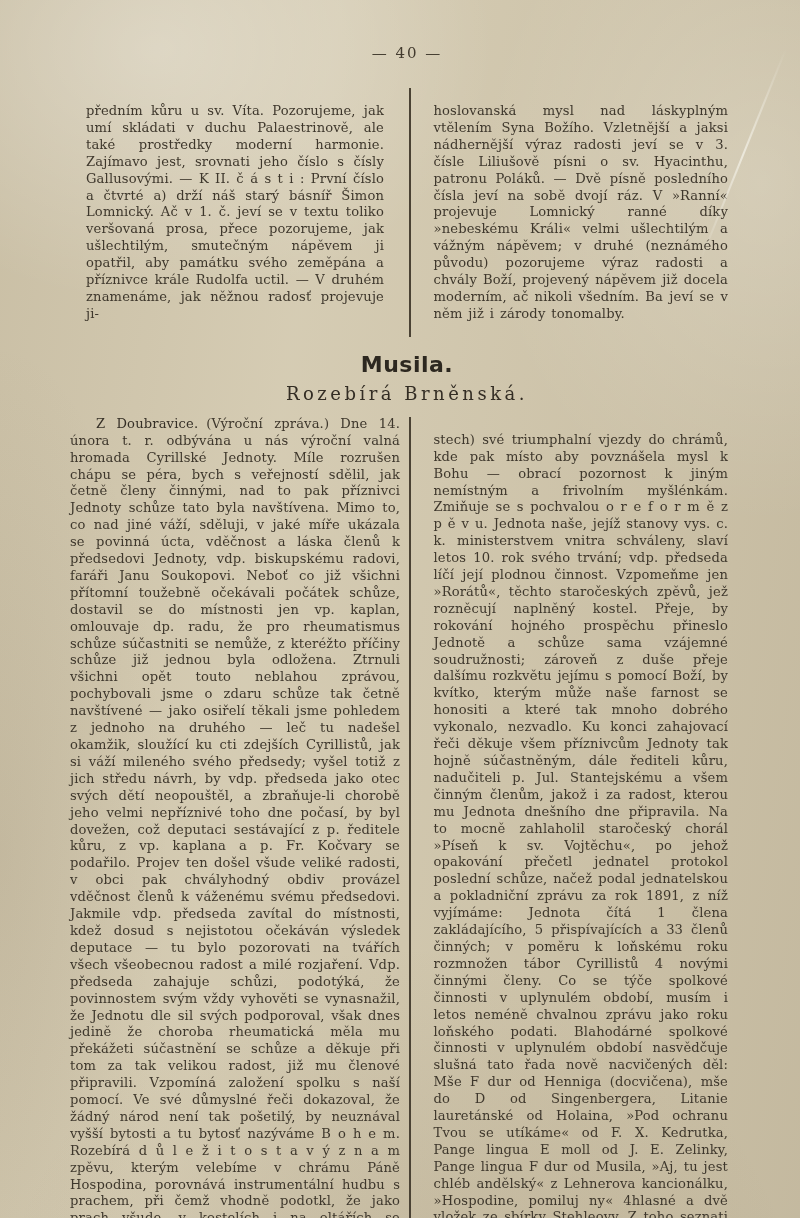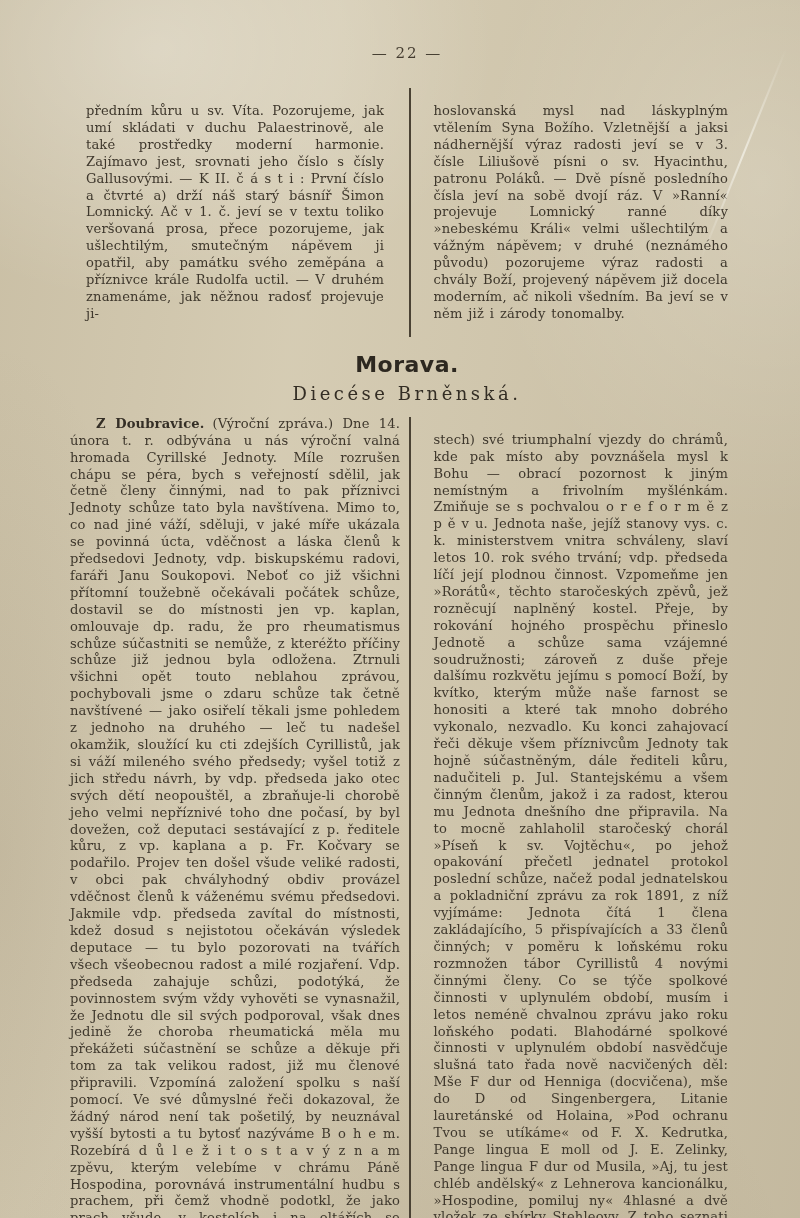--- a/index.html
+++ b/index.html
@@ -69,47 +69,47 @@
     font-family: "DejaVu Serif", serif;
     font-weight: normal;
     font-size: 18px;
     color: #332d24;
     letter-spacing: 3.5px;
     margin: 0 0 12px 0;
   }
   .article-par { margin: 0; text-indent: 26px; }
   .no-indent { text-indent: 0; }
   .lead {
-    font-weight: bold;
+    font-weight: normal;
     margin-right: 8px;
     color: #352f26;
   }
   p { margin: 16px; }
 </style>
 </head>
 <body>
 
 <div class="page">
   <div class="crease"></div>
 
-  <div class="page-number">— 22 —</div>
+  <div class="page-number">— 40 —</div>
 
   <div class="section">
     <div class="col col-left">
       <p class="no-indent">předním kůru u sv. Víta. Pozorujeme, jak umí skládati v duchu Palaestrinově, ale také prostředky moderní harmonie. Zajímavo jest, srovnati jeho číslo s čísly Gallusovými. — K II. č á s t i : První číslo a čtvrté a) drží náš starý básníř Šimon Lomnický. Ač v 1. č. jeví se v textu toliko veršovaná prosa, přece pozorujeme, jak ušlechtilým, smutečným nápěvem ji opatřil, aby památku svého zeměpána a příznivce krále Rudolfa uctil. — V druhém znamenáme, jak něžnou radosť projevuje ji-</p>
     </div>
     <div class="divider"></div>
     <div class="col col-right">
       <p class="no-indent">hoslovanská mysl nad láskyplným vtělením Syna Božího. Vzletnější a jaksi nádhernější výraz radosti jeví se v 3. čísle Liliušově písni o sv. Hyacinthu, patronu Poláků. — Dvě písně posledního čísla jeví na sobě dvojí ráz. V »Ranní« projevuje Lomnický ranné díky »nebeskému Králi« velmi ušlechtilým a vážným nápěvem; v druhé (neznámého původu) pozorujeme výraz radosti a chvály Boží, projevený nápěvem již docela moderním, ač nikoli všedním. Ba jeví se v něm již i zárody tonomalby.</p>
     </div>
   </div>
 
-  <div class="heading">Morava.</div>
+  <div class="heading">Musila.</div>
 
-  <div class="subheading">Diecése Brněnská.</div>
+  <div class="subheading">Rozebírá Brněnská.</div>
 
   <div class="section">
     <div class="col col-left">
       <p class="article-par">
         <span class="lead">Z Doubravice.</span><span>(Výroční zpráva.) Dne 14. února t. r. odbývána u nás výroční valná hromada Cyrillské Jednoty. Míle rozrušen chápu se péra, bych s veřejností sdělil, jak četně členy činnými, nad to pak příznivci Jednoty schůze tato byla navštívena. Mimo to, co nad jiné váží, sděluji, v jaké míře ukázala se povinná úcta, vděčnost a láska členů k předsedovi Jednoty, vdp. biskupskému radovi, faráři Janu Soukopovi. Neboť co již všichni přítomní toužebně očekávali počátek schůze, dostavil se do místnosti jen vp. kaplan, omlouvaje dp. radu, že pro rheumatismus schůze súčastniti se nemůže, z kteréžto příčiny schůze již jednou byla odložena. Ztrnuli všichni opět touto neblahou zprávou, pochybovali jsme o zdaru schůze tak četně navštívené — jako osiřelí těkali jsme pohledem z jednoho na druhého — leč tu nadešel okamžik, sloužící ku cti zdejších Cyrillistů, jak si váží mileného svého předsedy; vyšel totiž z jich středu návrh, by vdp. předseda jako otec svých dětí neopouštěl, a zbraňuje-li chorobě jeho velmi nepříznivé toho dne počasí, by byl dovežen, což deputaci sestávající z p. ředitele kůru, z vp. kaplana a p. Fr. Kočvary se podařilo. Projev ten došel všude veliké radosti, v obci pak chvályhodný obdiv provázel vděčnost členů k váženému svému předsedovi. Jakmile vdp. předseda zavítal do místnosti, kdež dosud s nejistotou očekáván výsledek deputace — tu bylo pozorovati na tvářích všech všeobecnou radost a milé rozjaření. Vdp. předseda zahajuje schůzi, podotýká, že povinnostem svým vždy vyhověti se vynasnažil, že Jednotu dle sil svých podporoval, však dnes jedině že choroba rheumatická měla mu překážeti súčastnění se schůze a děkuje při tom za tak velikou radost, již mu členové připravili. Vzpomíná založení spolku s naší pomocí. Ve své důmyslné řeči dokazoval, že žádný národ není tak pošetilý, by neuznával vyšší bytosti a tu bytosť nazýváme B o h e m. Rozebírá d ů l e ž i t o s t a v ý z n a m zpěvu, kterým velebíme v chrámu Páně Hospodina, porovnává instrumentální hudbu s prachem, při čemž vhodně podotkl, že jako prach všude, v kostelích i na oltářích se usazuje, tak i tato světácká hudba slavila v dřívějších dobách (a bohužel i dosud na mnohých mi-</span>
       </p>
     </div>
     <div class="divider"></div>
     <div class="col col-right">
       <p class="no-indent">stech) své triumphalní vjezdy do chrámů, kde pak místo aby povznášela mysl k Bohu — obrací pozornost k jiným nemístným a frivolním myšlénkám. Zmiňuje se s pochvalou o r e f o r m ě z p ě v u. Jednota naše, jejíž stanovy vys. c. k. ministerstvem vnitra schváleny, slaví letos 10. rok svého trvání; vdp. předseda líčí její plodnou činnost. Vzpomeňme jen »Rorátů«, těchto staročeských zpěvů, jež rozněcují naplněný kostel. Přeje, by rokování hojného prospěchu přineslo Jednotě a schůze sama vzájemné soudružnosti; zároveň z duše přeje dalšímu rozkvětu jejímu s pomocí Boží, by kvítko, kterým může naše farnost se honositi a které tak mnoho dobrého vykonalo, nezvadlo. Ku konci zahajovací řeči děkuje všem příznivcům Jednoty tak hojně súčastněným, dále řediteli kůru, nadučiteli p. Jul. Stantejskému a všem činným členům, jakož i za radost, kterou mu Jednota dnešního dne připravila. Na to mocně zahlaholil staročeský chorál »Píseň k sv. Vojtěchu«, po jehož opakování přečetl jednatel protokol poslední schůze, načež podal jednatelskou a pokladniční zprávu za rok 1891, z níž vyjímáme: Jednota čítá 1 člena zakládajícího, 5 přispívajících a 33 členů činných; v poměru k loňskému roku rozmnožen tábor Cyrillistů 4 novými činnými členy. Co se týče spolkové činnosti v uplynulém období, musím i letos neméně chvalnou zprávu jako roku loňského podati. Blahodárné spolkové činnosti v uplynulém období nasvědčuje slušná tato řada nově nacvičených děl: Mše F dur od Henniga (docvičena), mše do D od Singenbergera, Litanie lauretánské od Holaina, »Pod ochranu Tvou se utíkáme« od F. X. Kedrutka, Pange lingua E moll od J. E. Zelinky, Pange lingua F dur od Musila, »Aj, tu jest chléb andělský« z Lehnerova kancionálku, »Hospodine, pomiluj ny« 4hlasné a dvě vložek ze sbírky Stehleovy. Z toho seznati neobyčejnou horlivosť a vytrvalosť, neúmornou činnost p. ředitele kůru, jenž zdědiv své poslání od předchůdce svého, k y p ř í z d á r n ě Cyrillskou roli, aby símě hudby posvátné do ní zaseté nezašlo, nýbrž ke cti a chvále Boží zdárně rostlo. T a k ku blahu a zdaru Jednoty dovede jen z b o ž n á d u š e pracovati. Pravý Cyrillista zvelebuje osadu a stánek Hospodinův zpěvem,</p>

